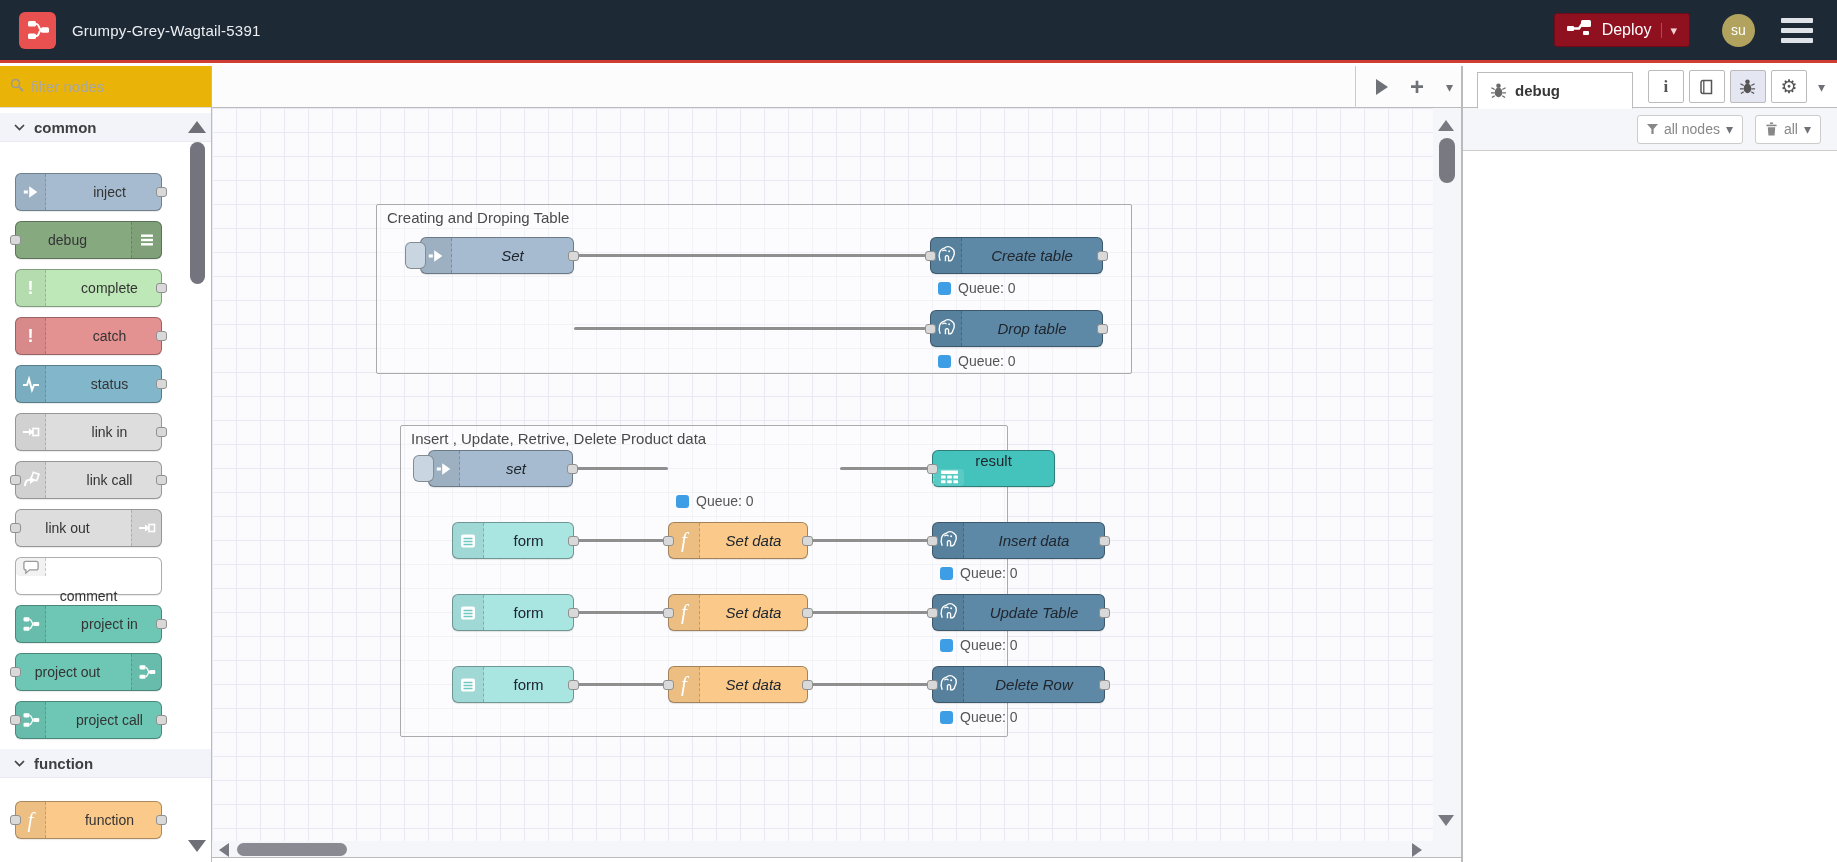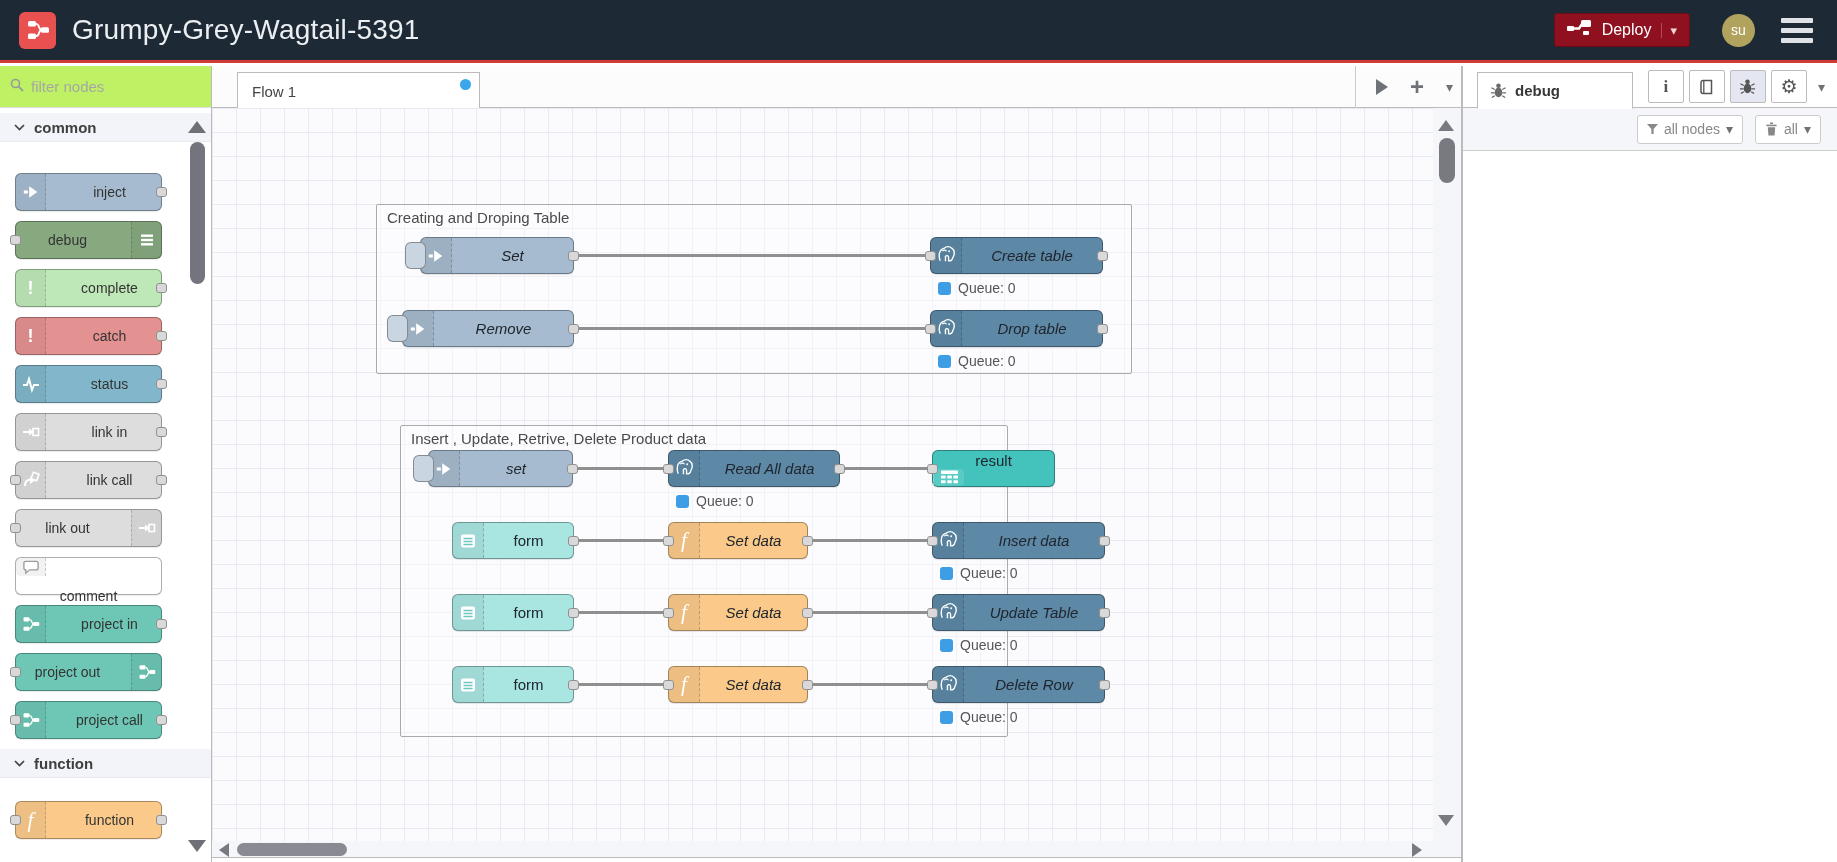--- a/index.html
+++ b/index.html
@@ -2,38 +2,38 @@
 <html style="--headerbg: #1e2936; --headerline: #ce3c34; --logobg: #e8514f; --deploybg: #8f1120; --avatarbg: #b1a25e; --canvasbg: #fbfbfd; --grid: #e8e9f2; --inject: #a6bbcf; --debug: #87a980; --complete: #bfe8b8; --catch: #e49191; --status: #82b7cb; --link: #dddddd; --comment: #ffffff; --project: #6ec7b5; --function: #fbca8b; --postgres: #5d88a6; --table: #44c3bd; --form: #a9e6e2; --wire: #8f8f8f; --port: #d9d9d9; --portborder: #909090; --statusdot: #3d9ee6; --groupborder: #aaaaaa; --tabdot: #39a7e9;"><head>
 <meta charset="utf-8">
 <style>
   * { box-sizing: border-box; margin: 0; padding: 0; }
   html,body { width:1837px; height:862px; overflow:hidden; font-family:"Liberation Sans", sans-serif; background:#fff; }
   body { position:relative; }
 
   
   .header { position:absolute; left:0; top:0; width:1837px; height:63px; background:var(--headerbg); border-bottom:3px solid var(--headerline); display:flex; align-items:center; }
   .nr-logo { width:37px; height:37px; margin-left:19px; background:var(--logobg); border-radius:6px; display:flex; align-items:center; justify-content:center; }
-  .header-title { color:#eceff2; font-size:28px; margin-left:16px; letter-spacing:.2px; }
+  .header-title { color:#eceff2; font-size:15px; margin-left:16px; letter-spacing:.2px; }
   .header-right { margin-left:auto; display:flex; align-items:center; }
   .deploy-btn { height:34px; background:var(--deploybg); border:1px solid #6d0c17; border-radius:3px; color:#fff; display:flex; align-items:center; padding:0 12px; cursor:pointer; }
   .deploy-btn .dlabel { font-size:16px; margin:0 10px 0 10px; }
   .deploy-caret { font-size:13px; color:#f0d4d4; padding-left:8px; border-left:1px solid rgba(255,255,255,.25); }
   .avatar { width:33px; height:33px; border-radius:50%; background:var(--avatarbg); color:#fff; font-size:14px; display:flex; align-items:center; justify-content:center; margin-left:32px; }
   .hamburger { width:32px; margin:0 24px 0 26px; display:flex; flex-direction:column; gap:5px; cursor:pointer; }
   .hamburger i { display:block; height:5px; background:#dfe3e8; border-radius:1px; }
 
   
   .main { position:absolute; top:66px; left:0; width:1837px; height:796px; display:flex; }
   .palette { position:relative; width:212px; height:796px; background:#fff; border-right:1px solid #bbb; flex:none; }
   .canvas-col { position:relative; width:1249px; height:796px; flex:none; }
   .sep { width:2px; height:796px; background:#bbb; flex:none; }
   .sidebar { position:relative; flex:1; height:796px; background:#fff; }
 
   
-  .palette-search { height:42px; border-bottom:1px solid #ddd; display:flex; align-items:center; padding-left:10px; gap:7px; background:#bef264; }
+  .palette-search { height:42px; border-bottom:1px solid #ddd; display:flex; align-items:center; padding-left:10px; gap:7px; background:#eab308; }
   .palette-search input { border:none; outline:none; font-size:15px; color:#555; width:150px; background:transparent; }
   .palette-search input::placeholder { color:#a7a7a7; }
   .cat-header { height:29px; margin-top:5px; background:#f3f4f9; display:flex; align-items:center; gap:9px; padding-left:14px; font-size:15px; font-weight:bold; color:#3f3f3f; border-bottom:1px solid #e9e9ef; }
   .pnodes { padding-top:31px; }
   .pnodes.fn { padding-top:23px; }
   .pnode { position:relative; width:147px; height:38px; margin:0 auto 10px 15px; border:1.5px solid rgba(0,0,0,.32); border-radius:6px; display:flex; align-items:stretch; font-size:14px; color:#333; cursor:grab; box-shadow:0 1px 1px rgba(0,0,0,.08);gap:12px; }
   .pnode .nicon { width:30px; flex:none; display:flex; align-items:center; justify-content:center; background:rgba(0,0,0,.05); }
   .pnode .nicon.left { border-right:1px dashed rgba(0,0,0,.18); border-radius:4px 0 0 4px; }
   .pnode .nicon.right { border-left:1px dashed rgba(0,0,0,.18); border-radius:0 4px 4px 0; order:2; }
   .pnode .plabel { flex:1; display:flex; align-items:center; justify-content:center; }
@@ -328,24 +328,20 @@
       </div>
     </div>
 
     <div class="pscroll-up"></div>
     <div class="pscroll-thumb"></div>
     <div class="pscroll-down"></div>
   </div>
 
   <div class="canvas-col">
     <div class="tabbar">
-      <div class="flow-tab">
-        <span>Flow 1</span>
-        <span class="tab-dot"></span>
-      </div>
       <div class="tab-actions">
         <span class="tri-right"></span>
         <span class="plus-btn">+</span>
         <span class="caret">▾</span>
       </div>
     </div>
 
     <div class="canvas">
 
       <div class="group" style="left:164px;top:96px;width:756px;height:170px">
@@ -376,31 +372,20 @@
             </svg>
           </span>
         <span class="nlabel it">Create table</span>
         <span class="port out"></span>
       </div>
       <div class="nstatus" style="left:726px;top:172px">
         <span class="sdot"></span>
         <span>Queue: 0</span>
       </div>
 
-      <div class="cnode n-inject" style="left:190px;top:202px;width:172px">
-        <span class="inj-btn"></span>
-        <span class="nicon left">
-            <svg width="18" height="18" viewBox="0 0 20 20">
-              <rect x="2" y="8.3" width="4.5" height="3.4" fill="#fff"></rect>
-              <polygon points="8,3.5 17,10 8,16.5" fill="#fff"></polygon>
-            </svg>
-          </span>
-        <span class="nlabel it">Remove</span>
-        <span class="port out"></span>
-      </div>
       <div class="cnode n-postgres" style="left:718px;top:202px;width:173px">
         <span class="port in"></span>
         <span class="nicon left">
             <svg width="21" height="21" viewBox="0 0 20 20">
               <path d="M4 15 C2 10 3 4 8 3 C10 1 13 1 15 3 C18 5 18 9 16 12 C16 14 14 15.5 12 15 L12 12 C12 10 10 9.5 9 11 L9 15.5" fill="none" stroke="#fff" stroke-width="1.3"></path>
               <circle cx="12.5" cy="6" r="0.9" fill="#fff"></circle>
               <path d="M6 6 C7 4.5 9 4.5 10 6" fill="none" stroke="#fff" stroke-width="1.1"></path>
             </svg>
           </span>
         <span class="nlabel it">Drop table</span>
@@ -419,32 +404,20 @@
       <div class="wire" style="left:628px;top:359px;width:92px"></div>
       <div class="cnode n-inject" style="left:216px;top:342px;width:145px">
         <span class="inj-btn"></span>
         <span class="nicon left">
             <svg width="18" height="18" viewBox="0 0 20 20">
               <rect x="2" y="8.3" width="4.5" height="3.4" fill="#fff"></rect>
               <polygon points="8,3.5 17,10 8,16.5" fill="#fff"></polygon>
             </svg>
           </span>
         <span class="nlabel it">set</span>
-        <span class="port out"></span>
-      </div>
-      <div class="cnode n-postgres" style="left:456px;top:342px;width:172px">
-        <span class="port in"></span>
-        <span class="nicon left">
-            <svg width="21" height="21" viewBox="0 0 20 20">
-              <path d="M4 15 C2 10 3 4 8 3 C10 1 13 1 15 3 C18 5 18 9 16 12 C16 14 14 15.5 12 15 L12 12 C12 10 10 9.5 9 11 L9 15.5" fill="none" stroke="#fff" stroke-width="1.3"></path>
-              <circle cx="12.5" cy="6" r="0.9" fill="#fff"></circle>
-              <path d="M6 6 C7 4.5 9 4.5 10 6" fill="none" stroke="#fff" stroke-width="1.1"></path>
-            </svg>
-          </span>
-        <span class="nlabel it">Read All data</span>
         <span class="port out"></span>
       </div>
       <div class="nstatus" style="left:464px;top:385px">
         <span class="sdot"></span>
         <span>Queue: 0</span>
       </div>
       <div class="cnode n-table" style="left:720px;top:342px;width:123px">
         <span class="port in"></span>
         <span class="nicon right">
             <svg width="19" height="17" viewBox="0 0 19 17">

